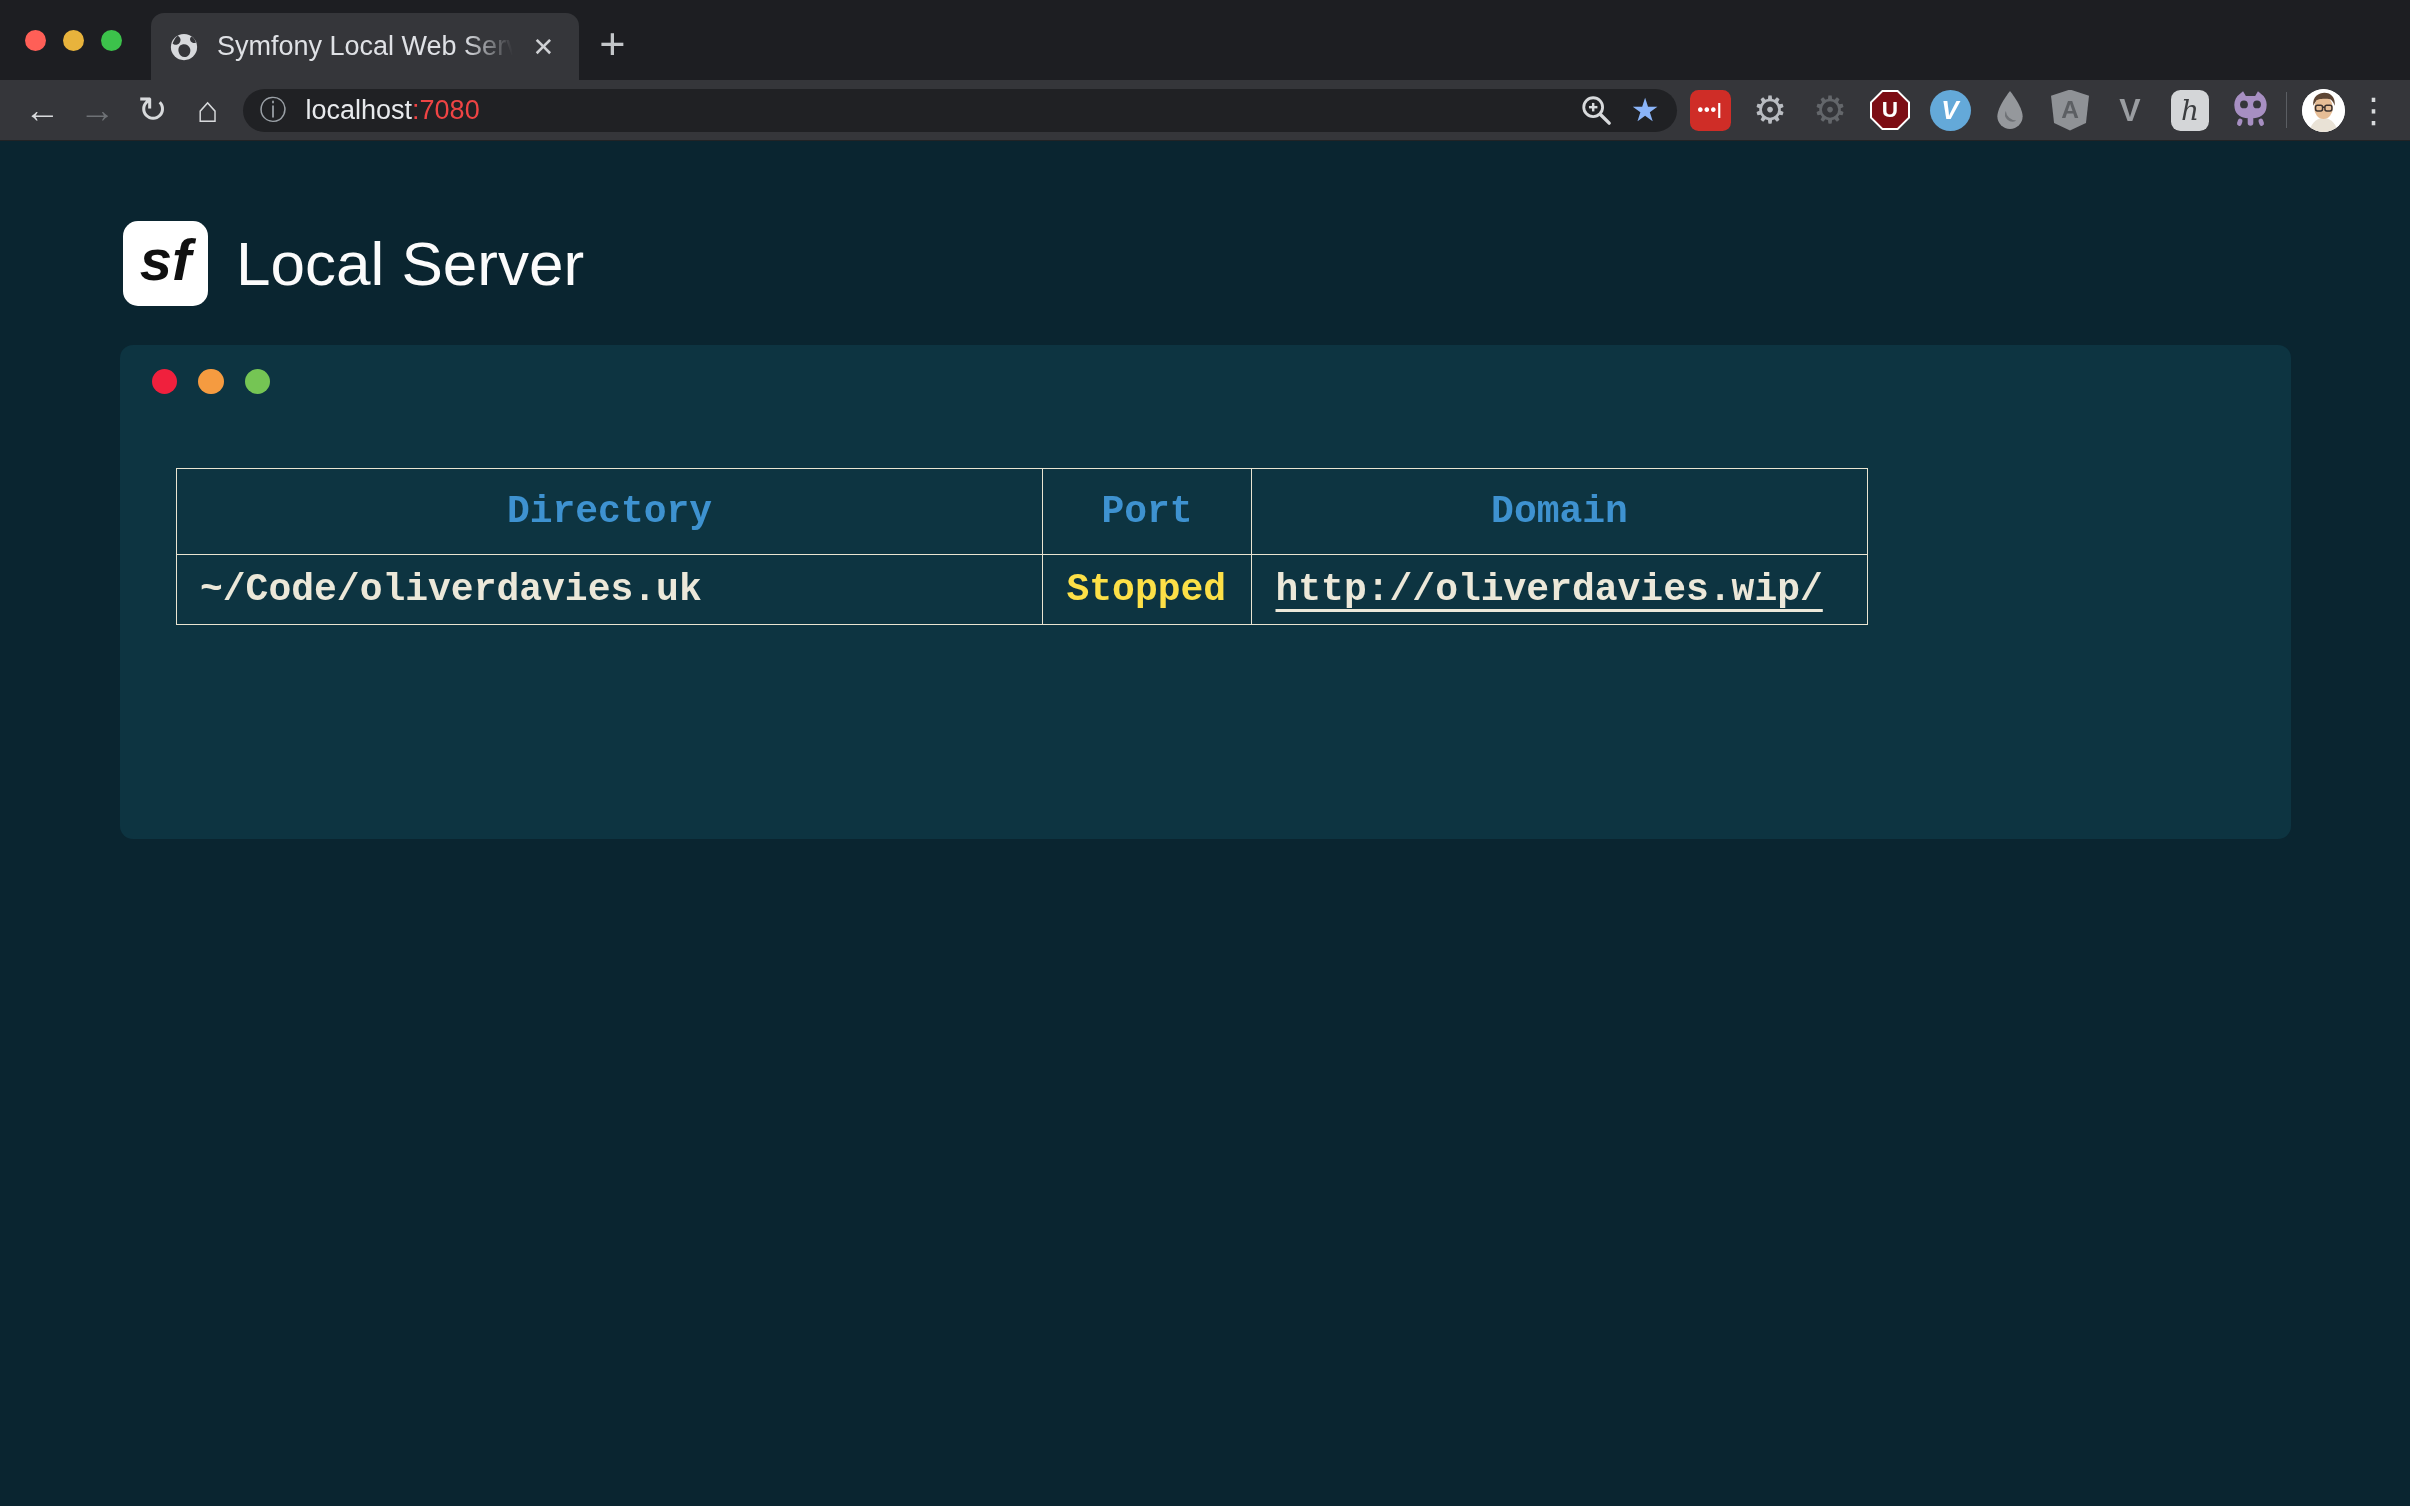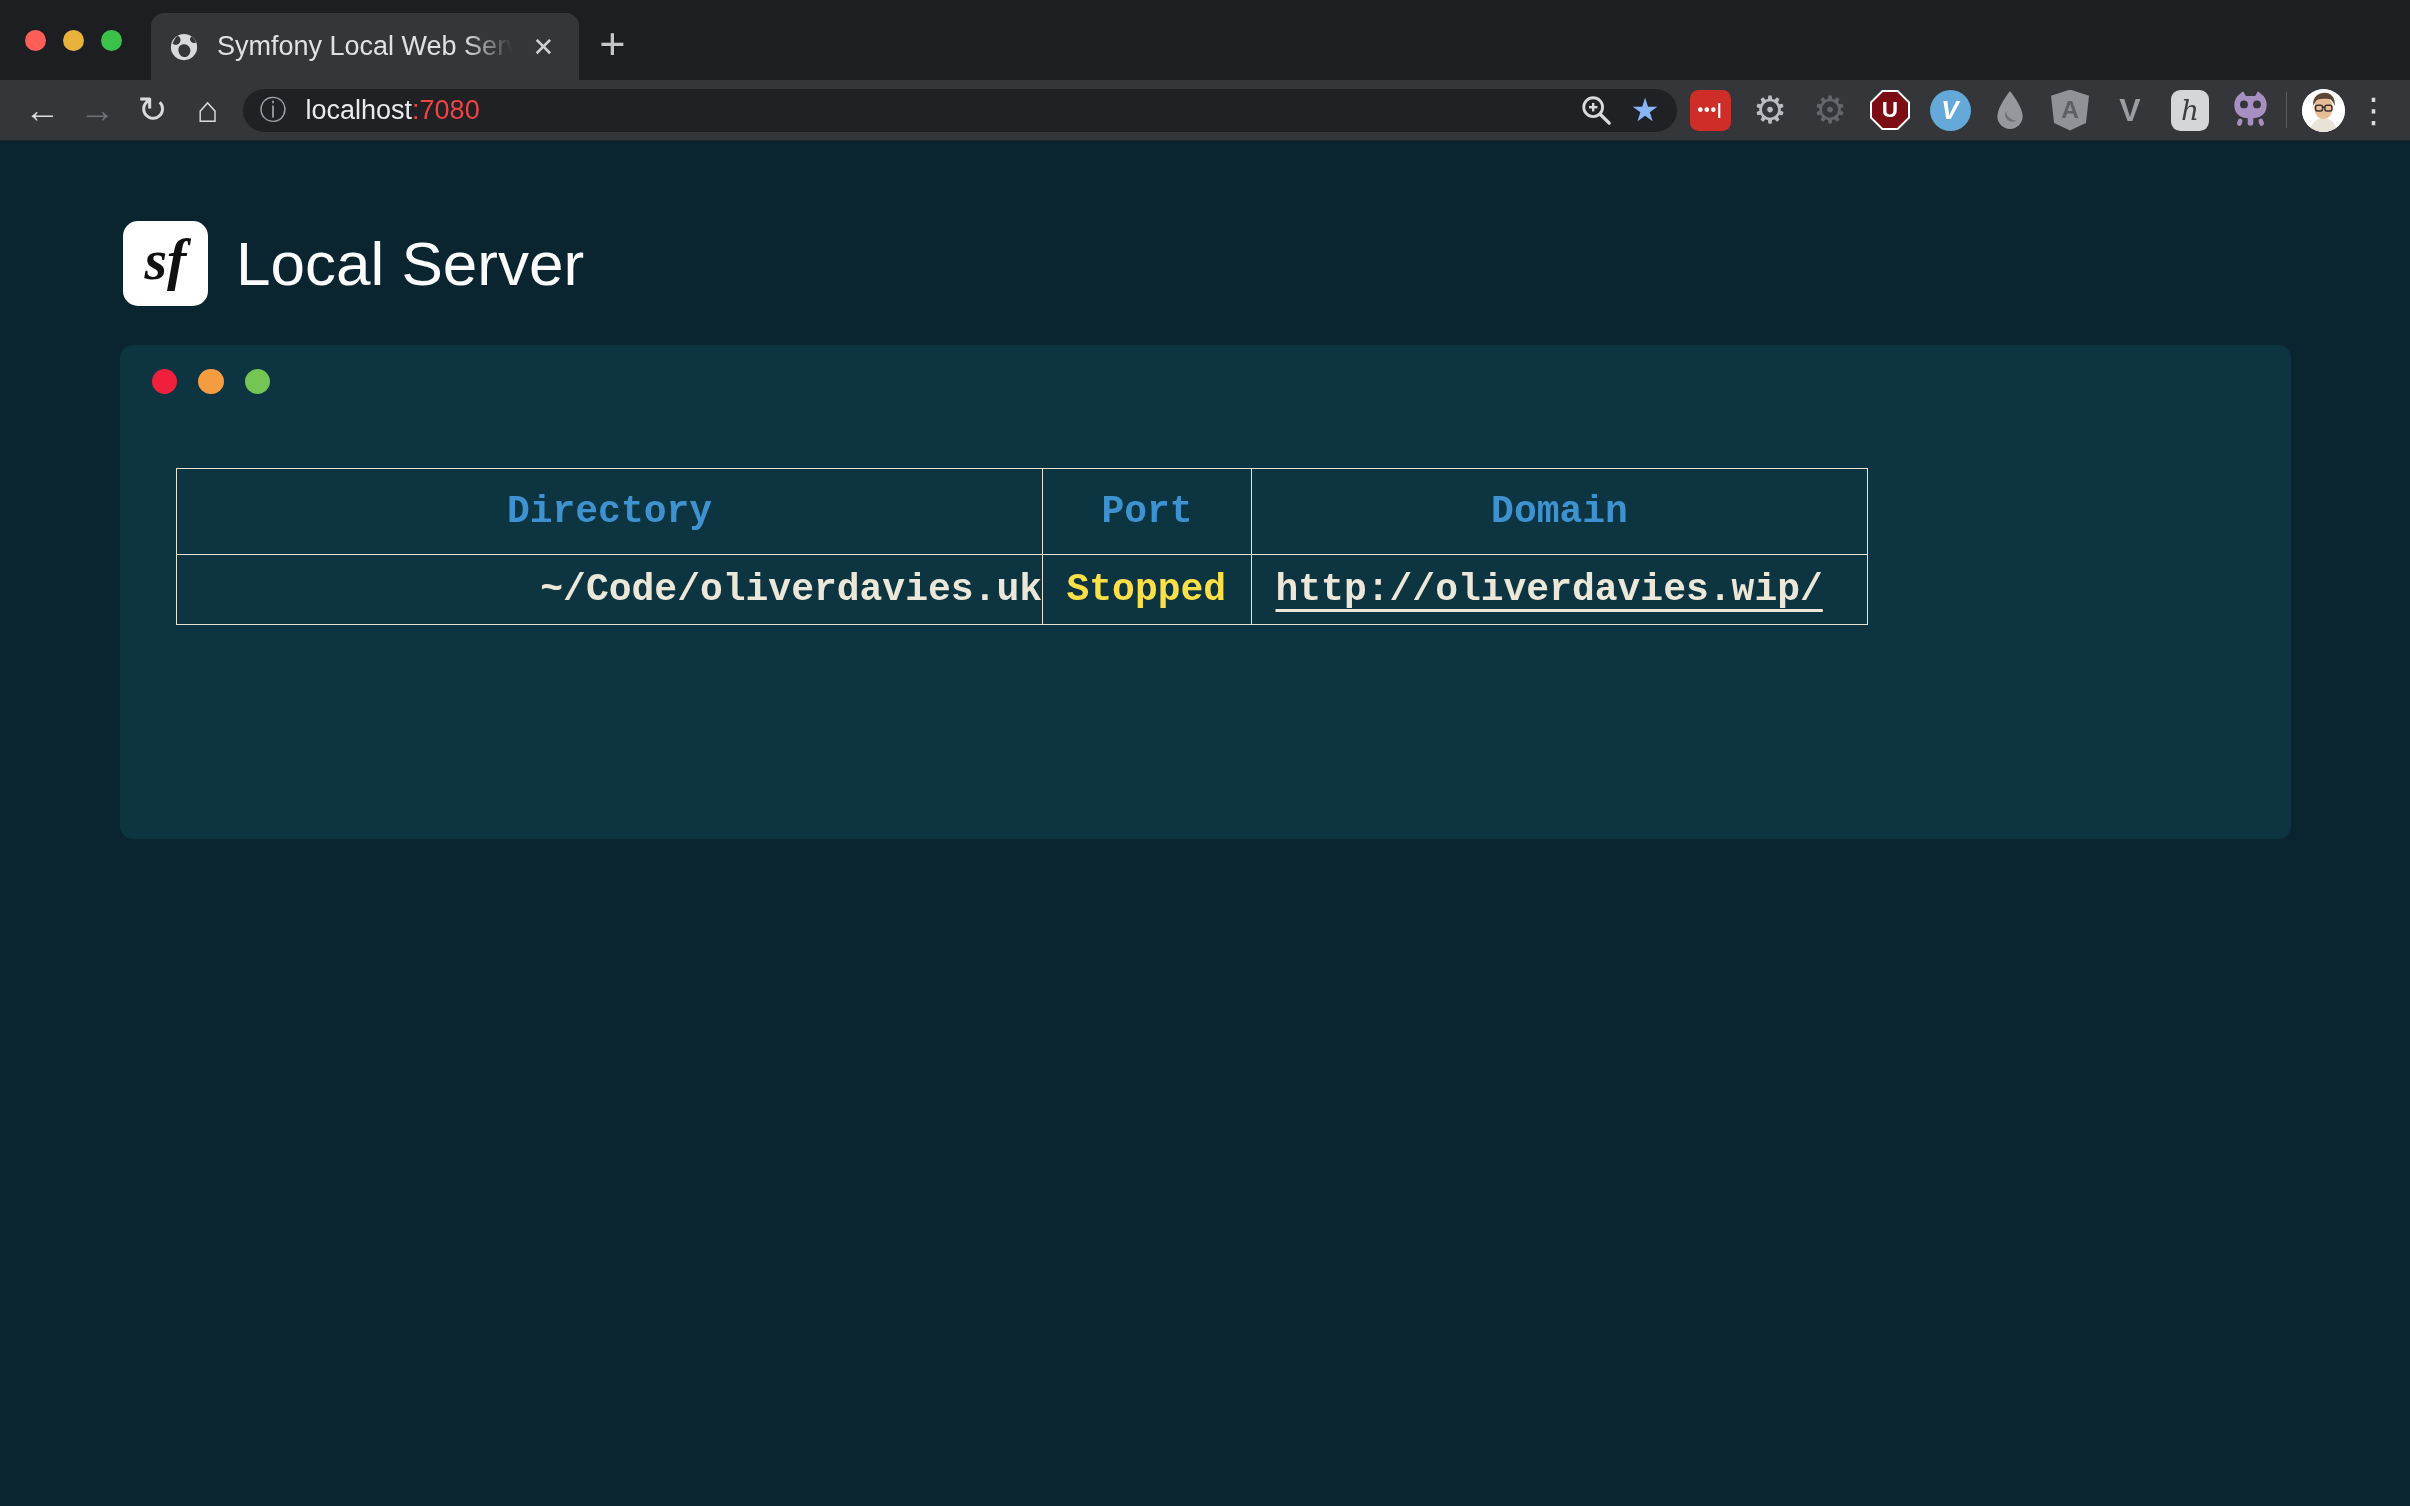--- a/index.html
+++ b/index.html
@@ -110,21 +110,21 @@
 
   
   .page { position: absolute; left: 0; top: 142px; width: 2411px; height: 1364px; background: #0a2530; }
 
   .site-header { position: absolute; left: 123px; top: 79px; display: flex; align-items: center; gap: 28px; }
   .sf-logo {
     width: 85px; height: 85px; background: #fff; border-radius: 15px;
     display: flex; align-items: center; justify-content: center;
   }
   .sf-glyph {
-    font-family: Liberation Serif, serif; font-style: italic; font-weight: bold;
+    font-family: Liberation Sans, sans-serif; font-style: italic; font-weight: bold;
     font-size: 58px; color: #101010; transform: translateY(-3.8px);
   }
   .site-title { font-size: 62px; font-weight: 400; color: #fbfbfb; letter-spacing: 0; }
 
   .panel {
     position: absolute; left: 120px; top: 203px; width: 2171px; height: 494px;
     background: #0d3441; border-radius: 13px;
   }
   .panel-dots { position: absolute; left: 32px; top: 23.5px; display: flex; gap: 21px; }
   .panel-dot { width: 25.4px; height: 25.4px; border-radius: 50%; }
@@ -138,21 +138,21 @@
     font-family: "Liberation Mono", monospace; font-weight: bold; font-size: 38px;
   }
   .server-table, .server-table th, .server-table td { border: 1.9px solid #e9e4d1; }
   .server-table td { border-top: none; border-bottom: none; }
   .server-table tr.data-last td { border-bottom: 1.9px solid #e9e4d1; }
   .server-table th { height: 86px; color: #3e92d0; font-weight: bold; text-align: center; }
   .server-table td { height: 70px; color: #ece8d9; }
   .col-directory { width: 866px; }
   .col-port      { width: 209px; }
   .col-domain    { width: 616px; }
-  td.cell-directory { padding-left: 11px; text-align: right; }
+  td.cell-directory { padding-left: 23px; }
   td.cell-port, td.cell-domain { padding-left: 23.5px; }
   .status-stopped { color: #fde047; }
   .table-link {
     color: #ece8d9; text-decoration: underline;
     text-underline-offset: 8.5px; text-decoration-thickness: 2.8px;
   }
 </style>
 </head>
 <body>
 

